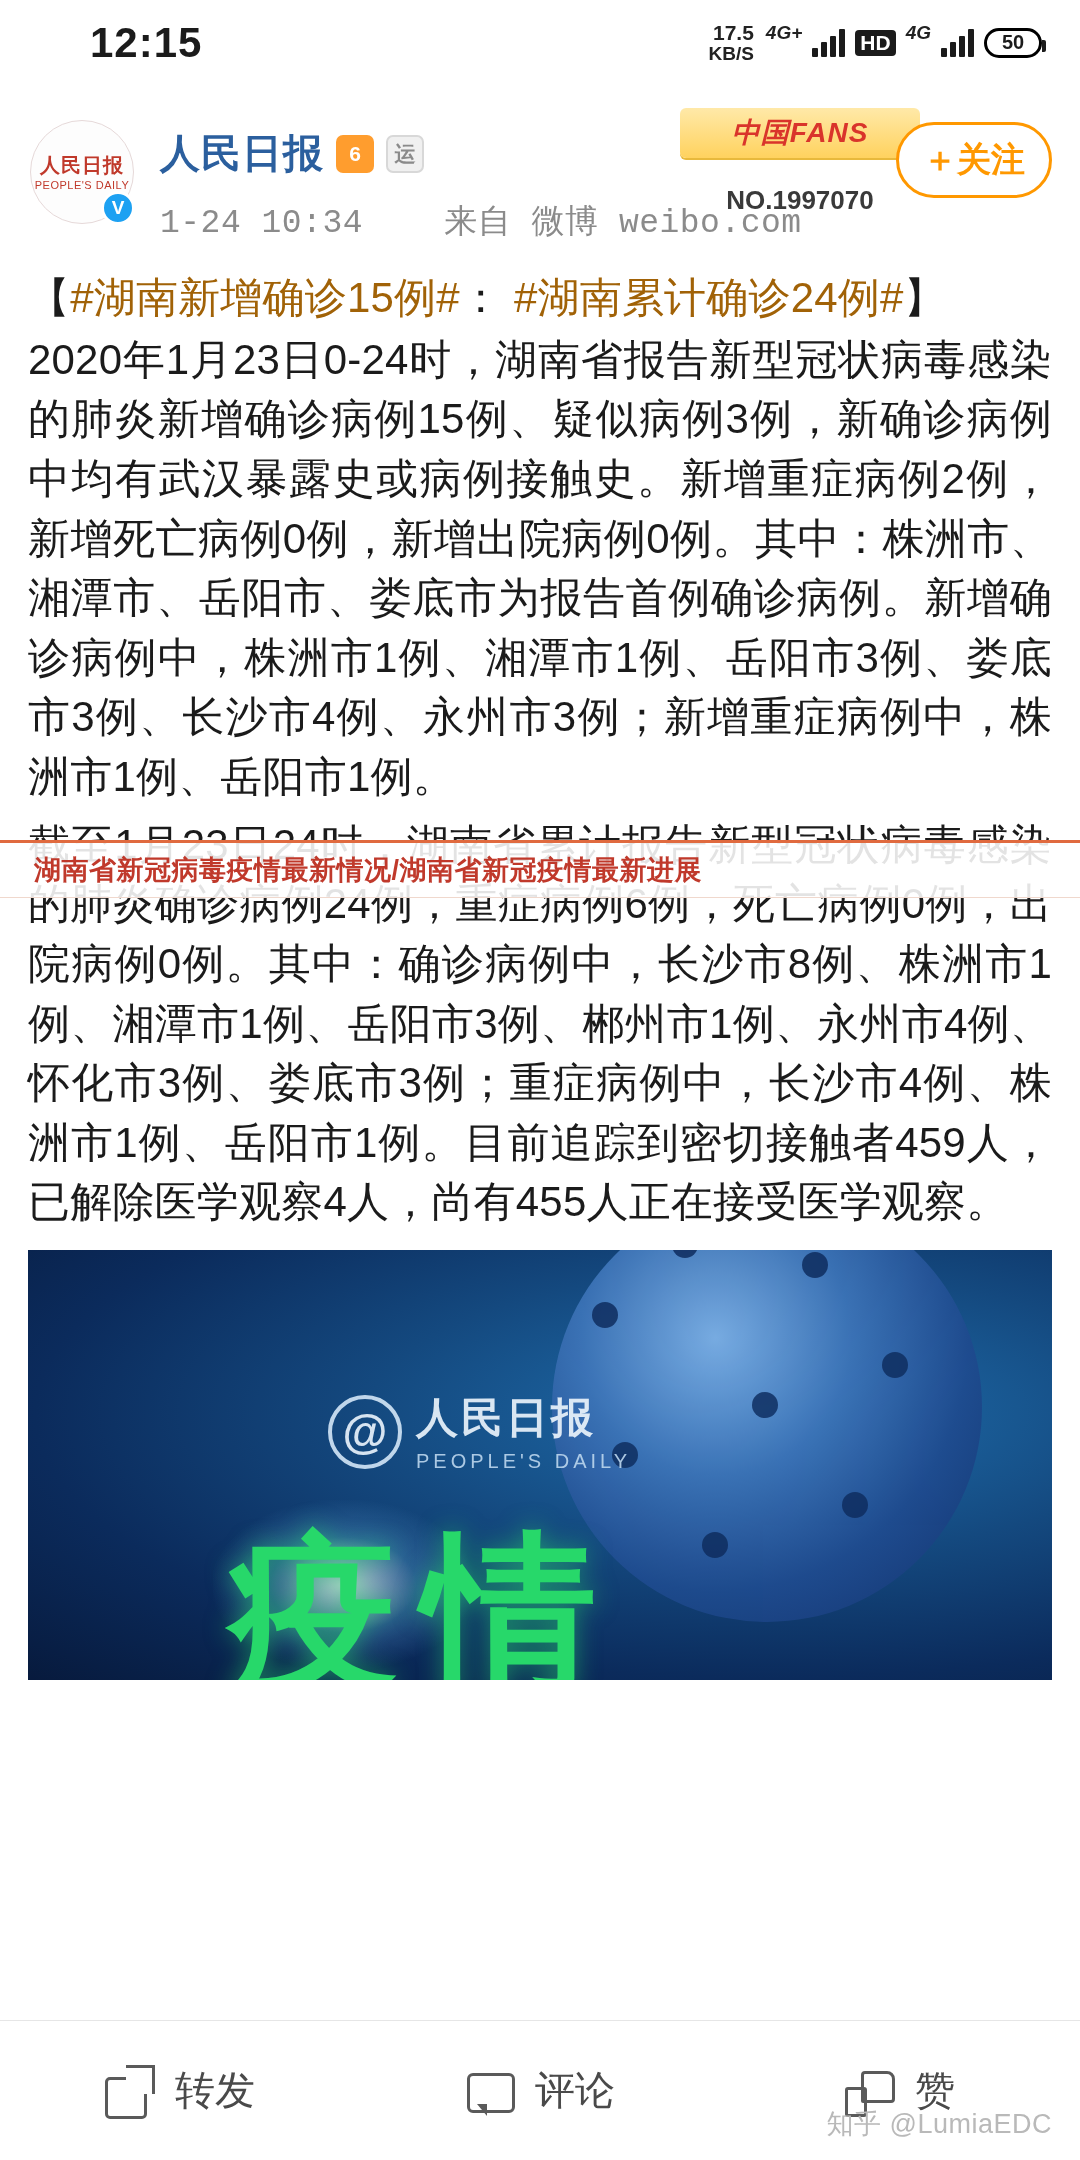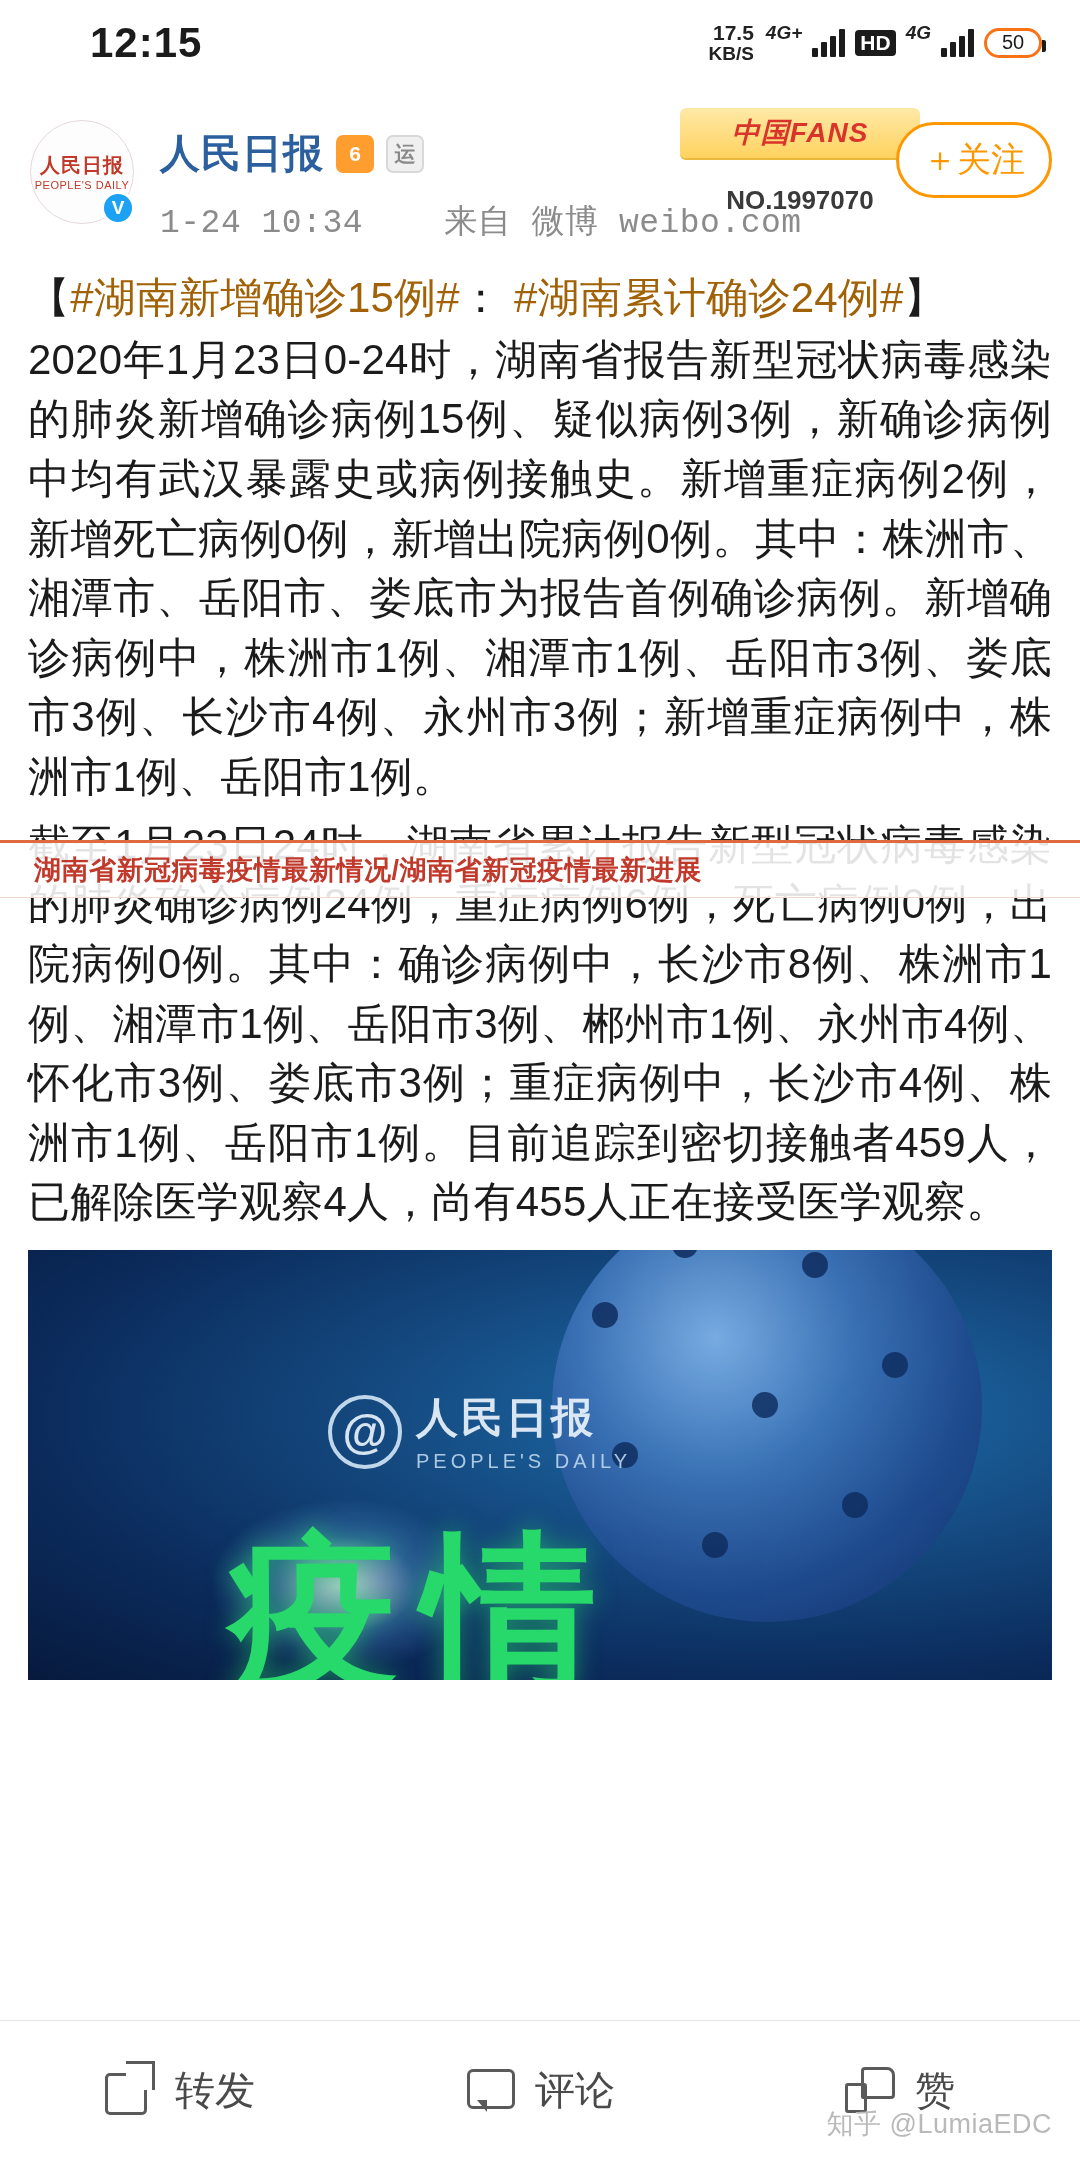--- a/index.html
+++ b/index.html
@@ -38,23 +38,23 @@
   .bars i { width: 6px; background: #1b1b1b; display: block; border-radius: 1px; }
   .bars i:nth-child(1){height:9px}
   .bars i:nth-child(2){height:15px}
   .bars i:nth-child(3){height:21px}
   .bars i:nth-child(4){height:28px}
   .hd-badge {
     font-size: 21px; font-weight: bold; color: #fff; background: #1b1b1b;
     border-radius: 4px; padding: 1px 5px; letter-spacing: 0;
   }
   .battery {
-    width: 58px; height: 30px; border: 3px solid #f97316; border-radius: 15px;
+    width: 58px; height: 30px; border: 3px solid #000000; border-radius: 15px;
     display: flex; align-items: center; justify-content: center;
-    font-size: 20px; font-weight: normal; color: #1b1b1b; position: relative;
+    font-size: 20px; font-weight: bold; color: #1b1b1b; position: relative;
   }
   .battery:after {
     content:""; position:absolute; right:-7px; top:9px; width:4px; height:12px;
     background:#1b1b1b; border-radius:0 2px 2px 0;
   }
 
   
   .titlebar {
     flex: 0 0 120px; height: 120px;
     display: flex; align-items: center; justify-content: space-between;
@@ -127,21 +127,21 @@
     background: linear-gradient(180deg,#ffe9a8,#ffd25e); border-radius: 6px;
     box-shadow: 0 2px 0 #e8b93c;
   }
   .fans-ribbon span {
     display:block; text-align:center; line-height:50px; font-size:28px;
     font-style: italic; font-weight: bold; color:#d9342b; letter-spacing:1px;
   }
   .follow-btn {
     position: absolute; right: 28px; top: 36px;
     border: 3px solid #ff9800; border-radius: 46px;
-    color: #ff9800; font-size: 34px; font-weight: 400;
+    color: #ff9800; font-size: 34px; font-weight: 700;
     padding: 12px 24px; display: flex; align-items: center; gap: 6px;
     background: #fff;
   }
 
   
   .post-body {
     padding: 14px 28px 0 28px;
     font-size: 42px; line-height: 1.42; color: #1b1b1b;
     letter-spacing: 0.2px;
     text-align: justify;
@@ -200,21 +200,21 @@
   }
 
   
   .actionbar {
     flex: 0 0 140px; height: 140px;
     border-top: 1px solid #e6e6e6;
     display: flex; align-items: center; background: #fff;
     position: relative;
   }
   .action {
-    flex: 1 1 33.33%; display: flex; align-items: flex-start; justify-content: center;
+    flex: 1 1 33.33%; display: flex; align-items: center; justify-content: center;
     gap: 22px; font-size: 40px; color: #4a4a4a; position: relative;
   }
   .action + .action:before {
     content:""; position:absolute; left:0; top: 28px; bottom: 28px; width:1px; background:#ececec;
   }
   .ic { width: 48px; height: 48px; position: relative; display:block; }
   .ic-share:before {
     content:""; position:absolute; left:0; top:10px; width:36px; height:36px;
     border: 3px solid #5a5a5a; border-radius: 5px;
   }

